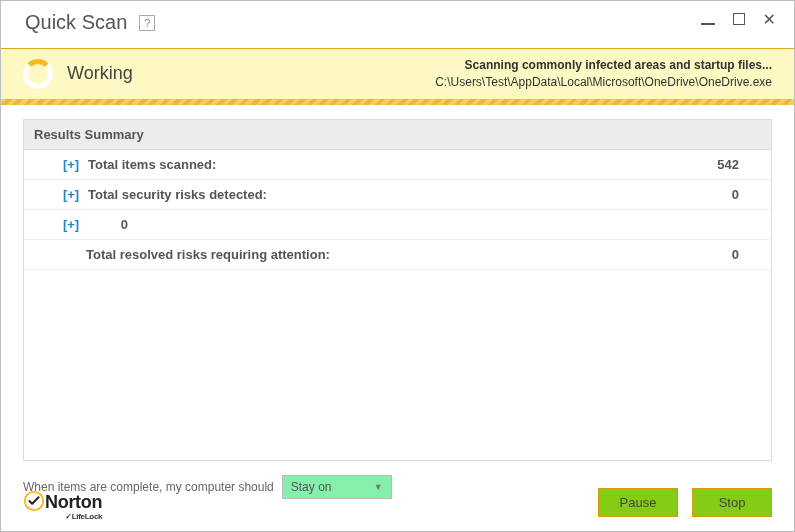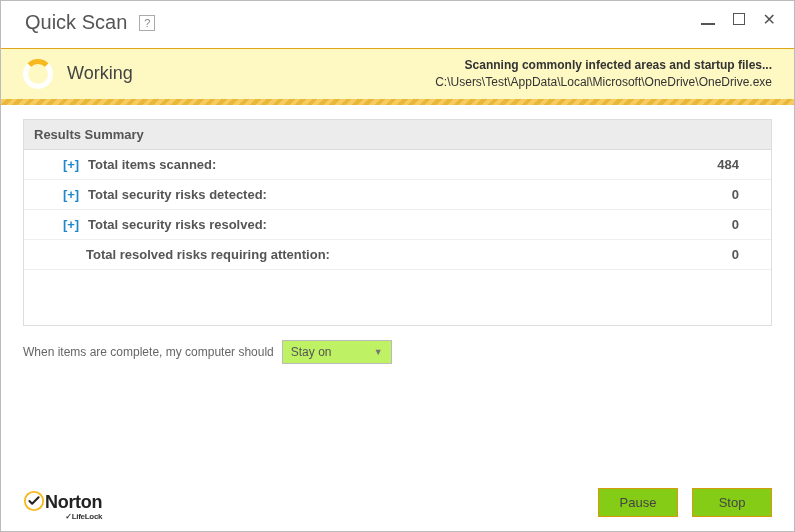--- a/index.html
+++ b/index.html
@@ -84,21 +84,21 @@
     color: #333;
     line-height: 1.4;
   }
   .status-msg { font-weight: 700; }
   .status-path { font-weight:400; }
   .content {
     padding: 14px 22px 0 22px;
   }
   .results-panel {
     border: 1px solid #ddd;
-    height: 207px;
+    height: 342px;
     background: #fff;
   }
   .results-header {
     background: #ececec;
     color: #555;
     font-weight: 700;
     font-size: 13px;
     padding: 7px 10px;
     border-bottom: 1px solid #ddd;
   }
@@ -126,21 +126,21 @@
   .completion-row {
     display: flex;
     align-items: center;
     gap: 8px;
     padding: 14px 12px 0 22px;
     font-size: 12px;
     color: #666;
   }
   .dropdown {
     border: 1px solid #bbb;
-    background: #bef264;
+    background: #86efac;
     padding: 4px 8px;
     font-size: 12px;
     color: #555;
     display: inline-flex;
     align-items: center;
     justify-content: space-between;
     width: 110px;
     cursor: pointer;
   }
   .dropdown .caret { font-size:9px; color:#777;}
@@ -198,30 +198,29 @@
   </div>
 </div>
 
 <div class="content">
   <div class="results-panel">
     <div class="results-header">Results Summary</div>
 
     <div class="result-row">
       <span class="expand">[+]</span>
       <span class="row-label">Total items scanned:</span>
-      <span class="row-value">484</span>
+      <span class="row-value">542</span>
     </div>
     <div class="result-row">
       <span class="expand">[+]</span>
       <span class="row-label">Total security risks detected:</span>
       <span class="row-value">0</span>
     </div>
     <div class="result-row">
       <span class="expand">[+]</span>
-      <span class="row-label">Total security risks resolved:</span>
       <span class="row-value">0</span>
     </div>
     <div class="result-row no-expand">
       <span class="row-label">Total resolved risks requiring attention:</span>
       <span class="row-value">0</span>
     </div>
   </div>
 </div>
 
 <div class="completion-row">

